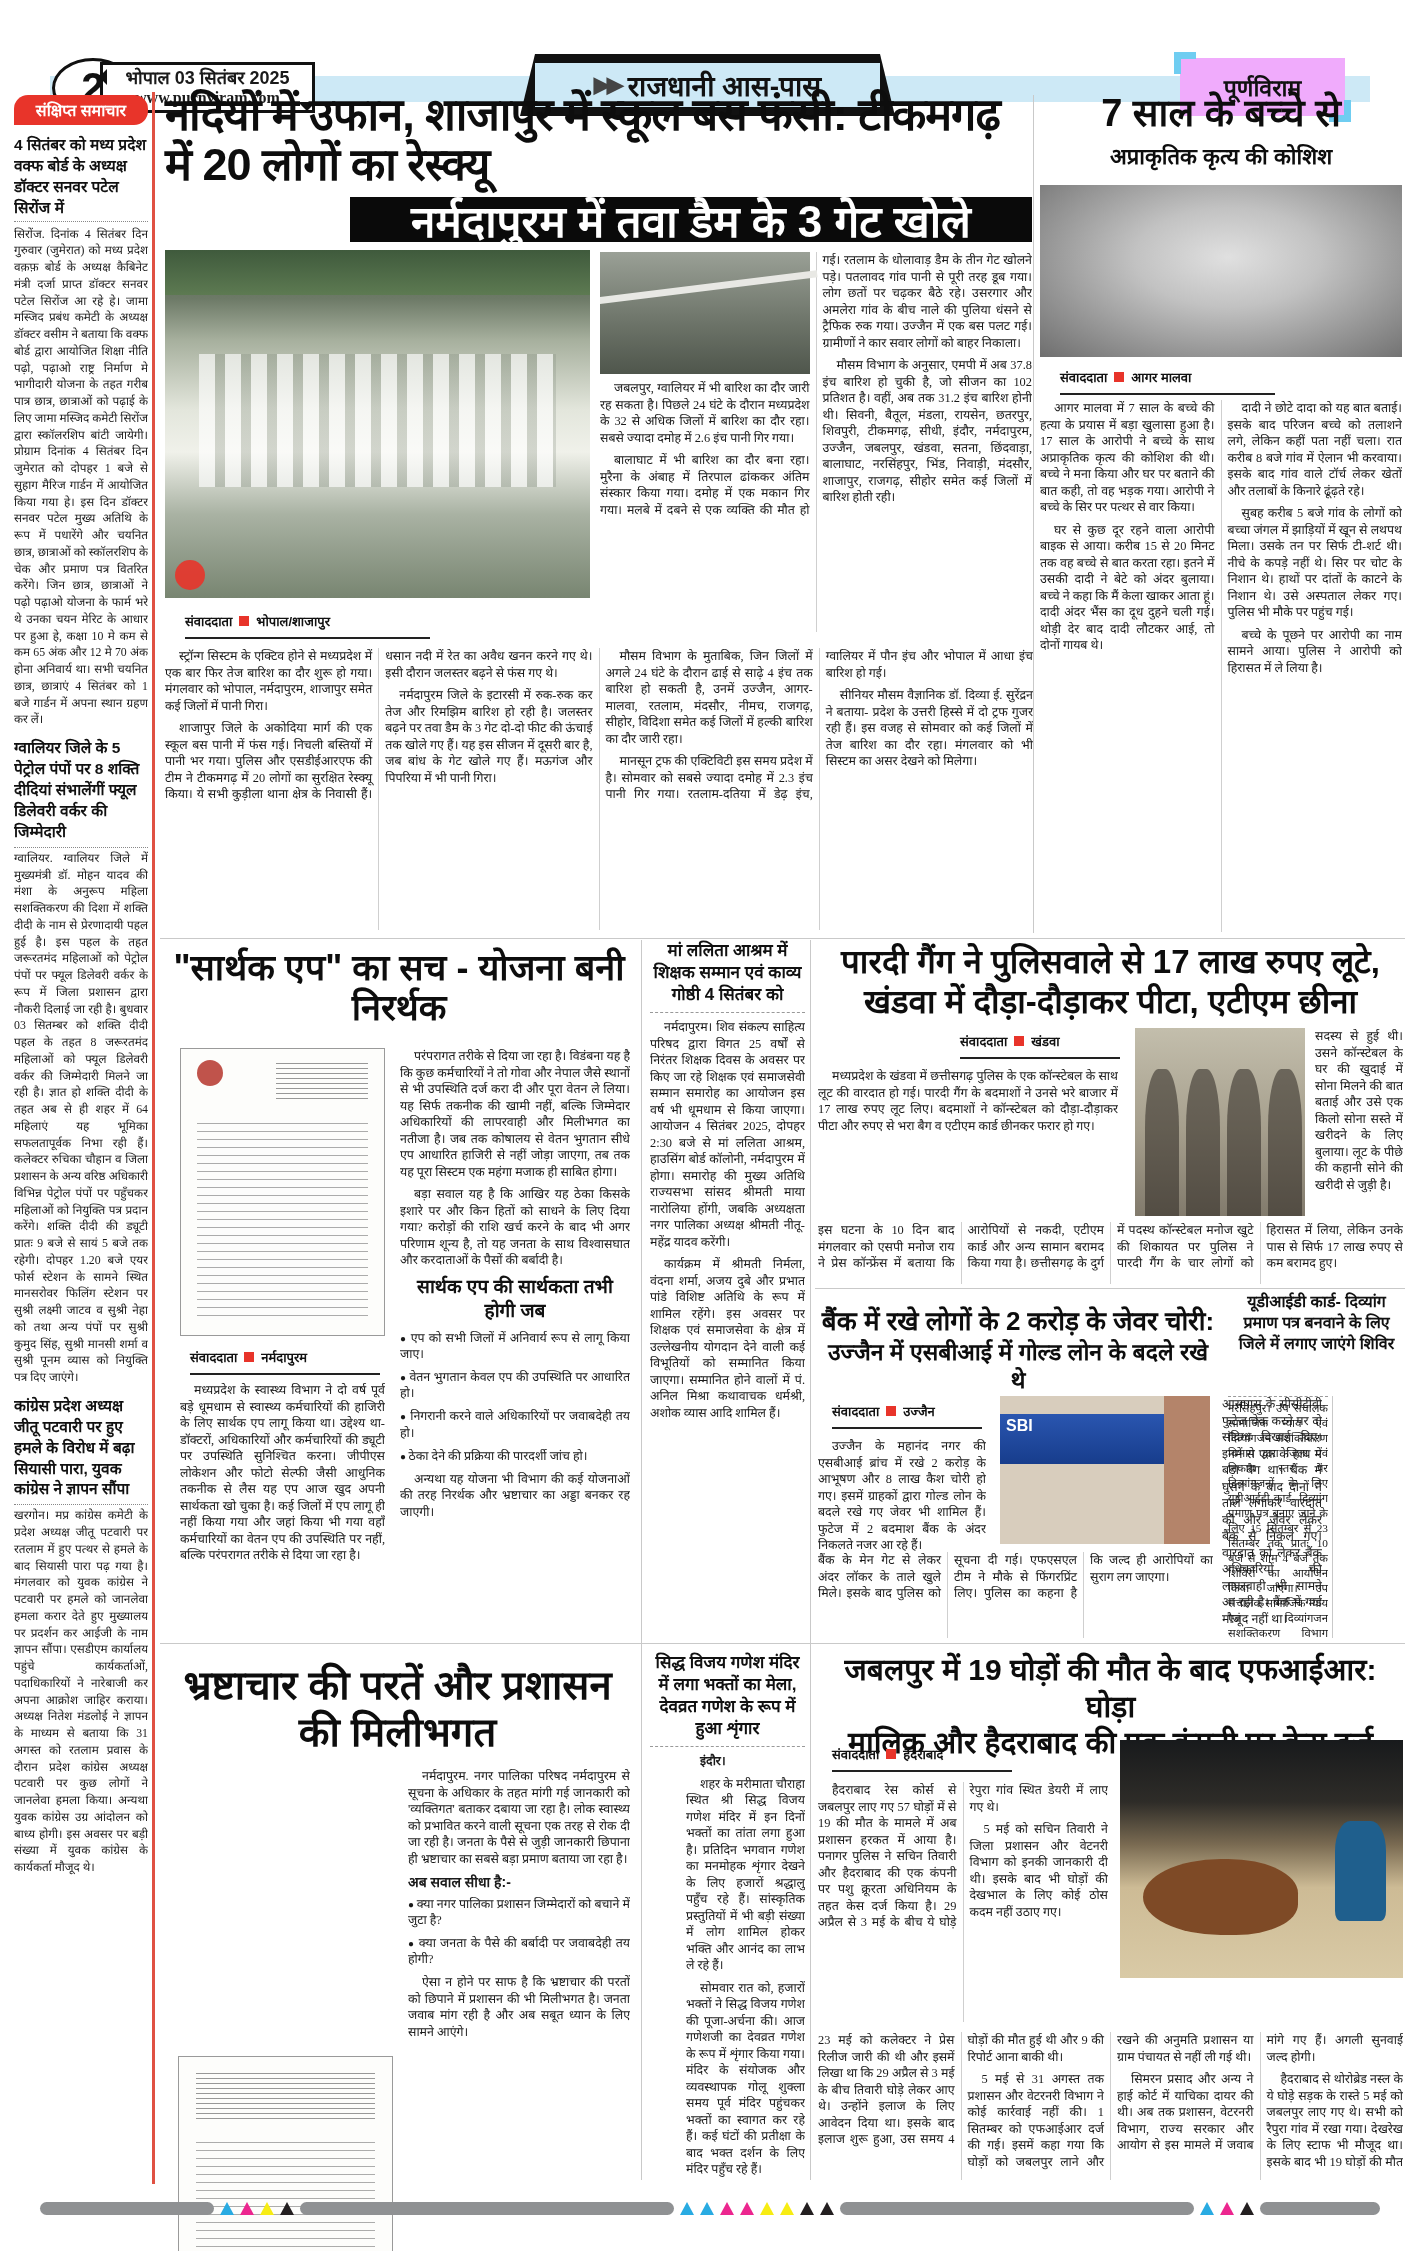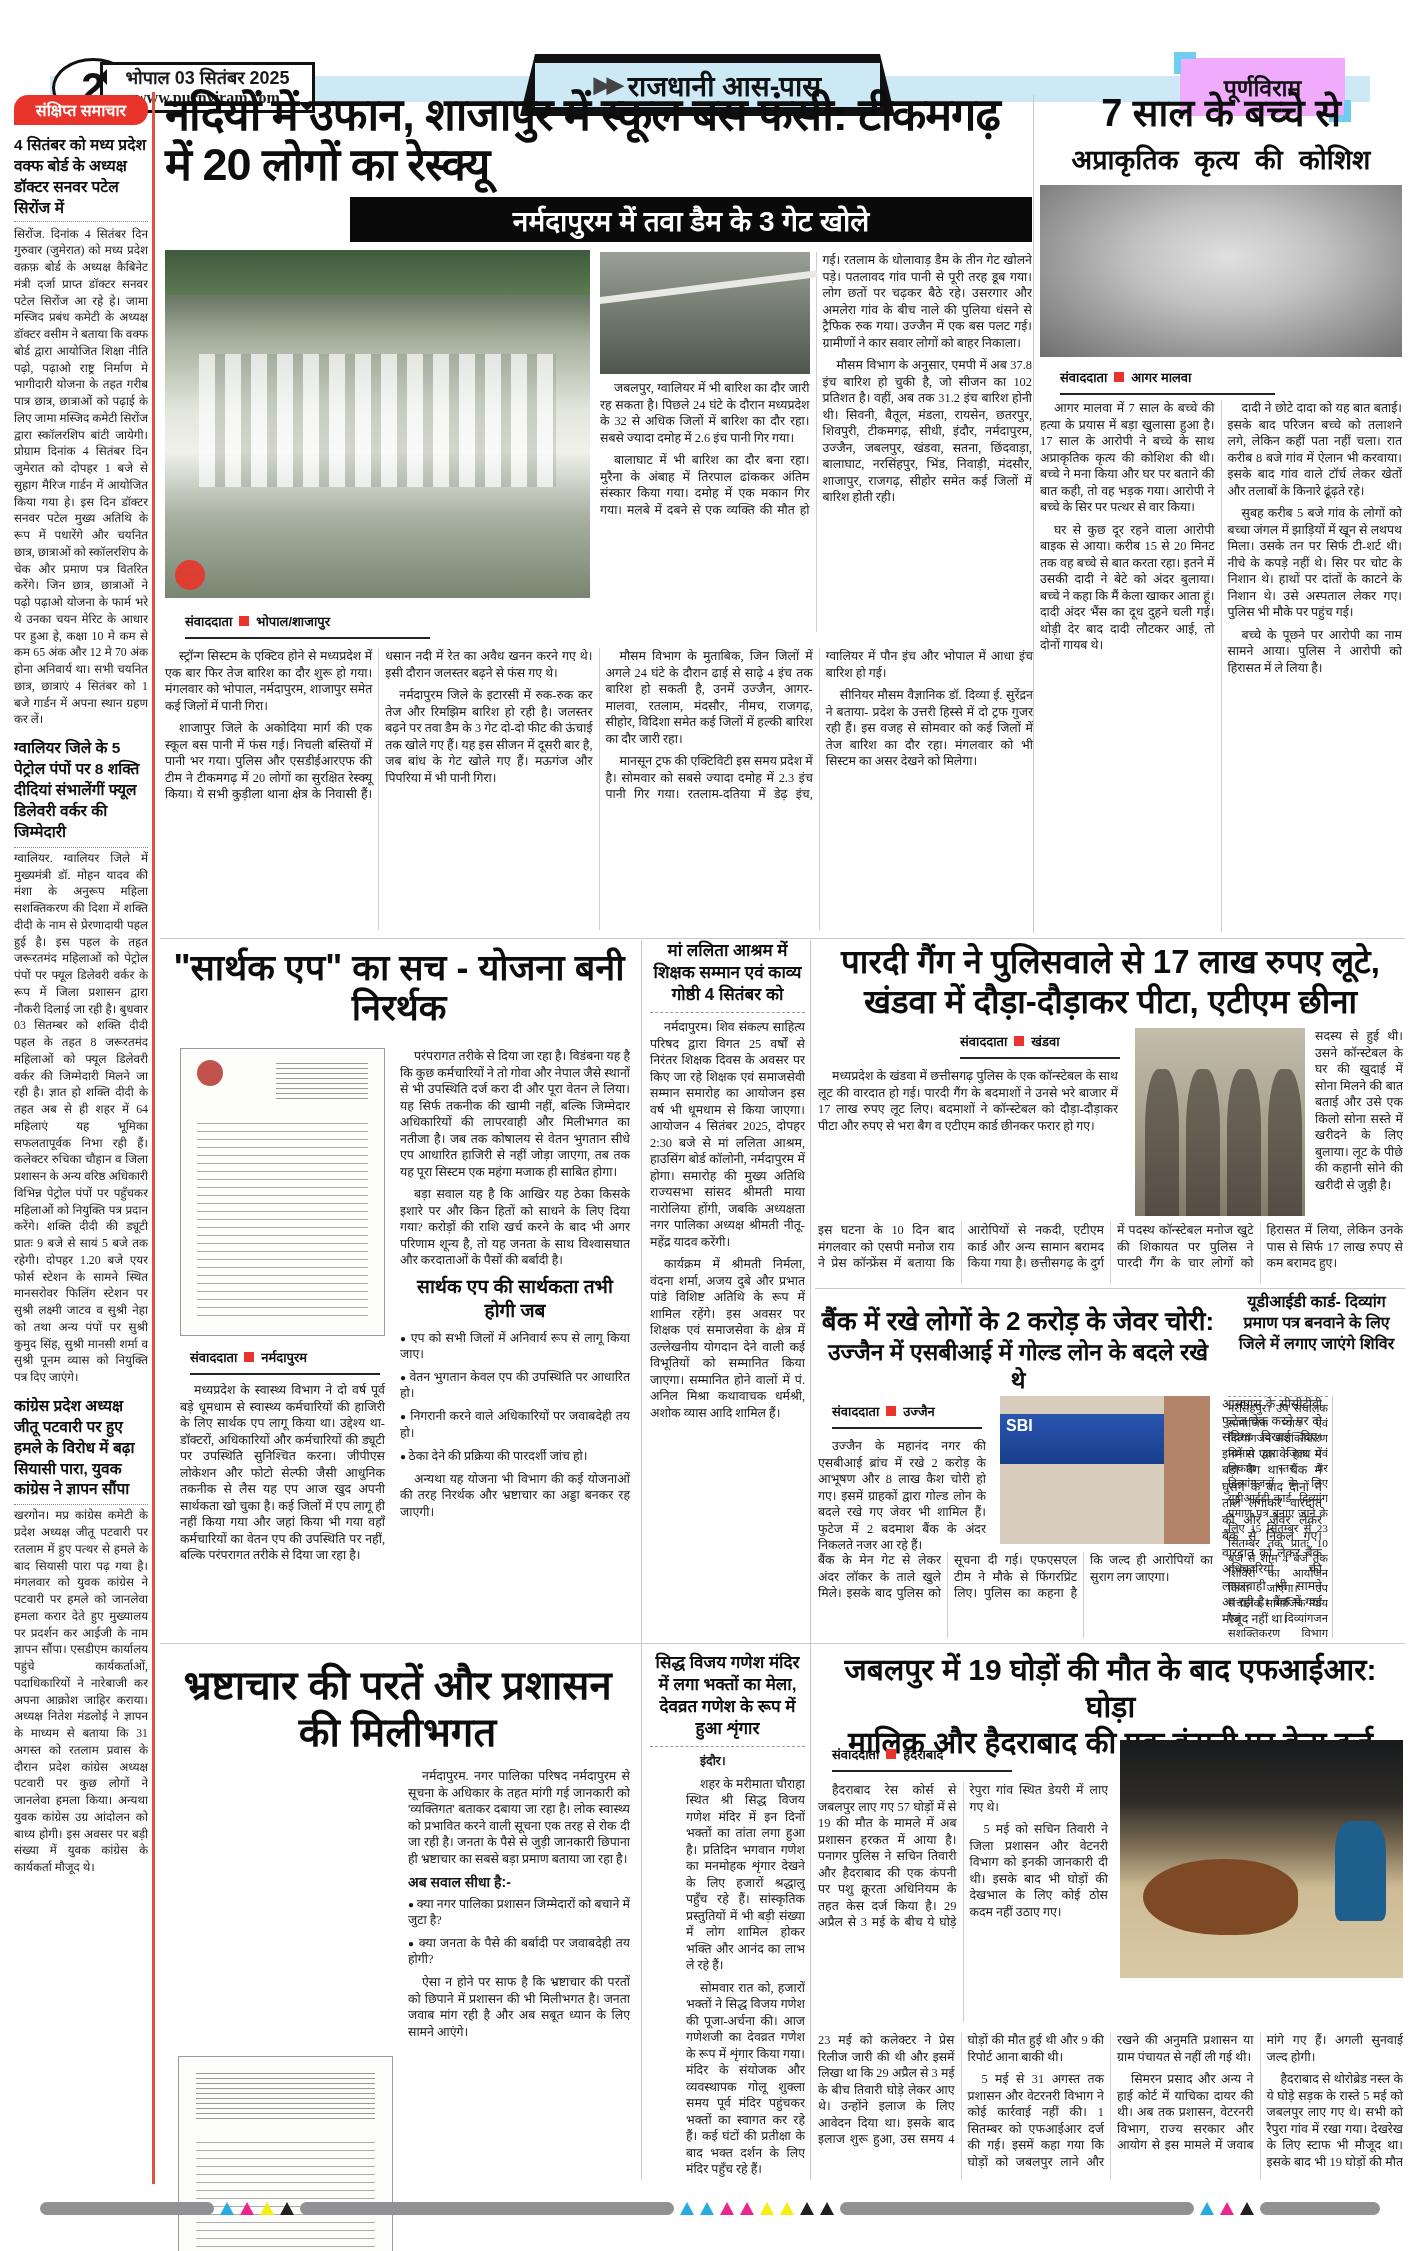--- a/index.html
+++ b/index.html
@@ -38,21 +38,21 @@
   .sb-head.ruled { border-bottom:1px dotted #888; padding-bottom:4px; }
   .sb-body { font-size:11.8px; line-height:1.42; text-align:justify; }
   .redline { background:#e05143; }
   .grayline-v { background:#c9c9c9; }
   .grayline-h { background:#c9c9c9; }
 
   
   .hl { font-family:"Liberation Sans",sans-serif; font-weight:bold; color:#0d0d0d; }
   .hl-main { font-size:45px; line-height:1.12; letter-spacing:-1px; }
   .band { background:#0a0a0a; color:#fff; font-family:"Liberation Sans",sans-serif; font-weight:bold;
-          font-size:28px; display:flex; align-items:center; justify-content:center; }
+          font-size:44px; display:flex; align-items:center; justify-content:center; }
   .byline { font-family:"Liberation Sans",sans-serif; font-weight:bold; font-size:13px; color:#111;
             border-bottom:2px solid #222; padding-bottom:7px; display:flex; align-items:center; gap:7px; }
   .redsq { width:10px; height:10px; background:#e8342a; display:inline-block; }
   .bt { font-size:12.4px; line-height:1.33; text-align:justify; }
   .bt p { margin-bottom:6px; text-indent:14px; }
   .cols2 { column-count:2; column-gap:13px; column-rule:1px solid #cfcfcf; }
   .cols3 { column-count:3; column-gap:13px; column-rule:1px solid #cfcfcf; }
   .cols4 { column-count:4; column-gap:13px; column-rule:1px solid #cfcfcf; }
   .centerhead { text-align:center; }
   .subhead-sm { font-family:"Liberation Sans",sans-serif; font-weight:bold; font-size:17px; line-height:1.3;
@@ -171,21 +171,21 @@
   <div class="abs bt cols4 clip" style="left:165px; top:648px; width:868px; height:282px;">
     <p>स्ट्रॉन्ग सिस्टम के एक्टिव होने से मध्यप्रदेश में एक बार फिर तेज बारिश का दौर शुरू हो गया। मंगलवार को भोपाल, नर्मदापुरम, शाजापुर समेत कई जिलों में पानी गिरा।</p>
     <p>शाजापुर जिले के अकोदिया मार्ग की एक स्कूल बस पानी में फंस गई। निचली बस्तियों में पानी भर गया। पुलिस और एसडीईआरएफ की टीम ने टीकमगढ़ में 20 लोगों का सुरक्षित रेस्क्यू किया। ये सभी कुड़ीला थाना क्षेत्र के निवासी हैं। धसान नदी में रेत का अवैध खनन करने गए थे। इसी दौरान जलस्तर बढ़ने से फंस गए थे।</p>
     <p>नर्मदापुरम जिले के इटारसी में रुक-रुक कर तेज और रिमझिम बारिश हो रही है। जलस्तर बढ़ने पर तवा डैम के 3 गेट दो-दो फीट की ऊंचाई तक खोले गए हैं। यह इस सीजन में दूसरी बार है, जब बांध के गेट खोले गए हैं। मऊगंज और पिपरिया में भी पानी गिरा।</p>
     <p>मौसम विभाग के मुताबिक, जिन जिलों में अगले 24 घंटे के दौरान ढाई से साढ़े 4 इंच तक बारिश हो सकती है, उनमें उज्जैन, आगर-मालवा, रतलाम, मंदसौर, नीमच, राजगढ़, सीहोर, विदिशा समेत कई जिलों में हल्की बारिश का दौर जारी रहा।</p>
     <p>मानसून ट्रफ की एक्टिविटी इस समय प्रदेश में है। सोमवार को सबसे ज्यादा दमोह में 2.3 इंच पानी गिर गया। रतलाम-दतिया में डेढ़ इंच, ग्वालियर में पौन इंच और भोपाल में आधा इंच बारिश हो गई।</p>
     <p>सीनियर मौसम वैज्ञानिक डॉ. दिव्या ई. सुरेंद्रन ने बताया- प्रदेश के उत्तरी हिस्से में दो ट्रफ गुजर रही हैं। इस वजह से सोमवार को कई जिलों में तेज बारिश का दौर रहा। मंगलवार को भी सिस्टम का असर देखने को मिलेगा।</p>
   </div>
 
   <div class="abs hl centerhead" style="left:1040px; top:93px; width:362px; font-size:38px; line-height:1.1;">7 साल के बच्चे से</div>
-  <div class="abs hl centerhead" style="left:1040px; top:140px; width:362px; font-size:27px;font-family:Liberation Mono, monospace;">अप्राकृतिक कृत्य की कोशिश</div>
+  <div class="abs hl centerhead" style="left:1040px; top:140px; width:362px; font-size:22px;">अप्राकृतिक कृत्य की कोशिश</div>
 
   <div class="abs photo childimg" style="left:1040px; top:185px; width:362px; height:172px;"></div>
 
   <div class="abs byline" style="left:1060px; top:368px; width:215px;">
     <span>संवाददाता</span>
     <span class="redsq"></span>
     <span>आगर मालवा</span>
   </div>
 
   <div class="abs bt cols2 clip" style="left:1040px; top:400px; width:362px; height:532px;">

